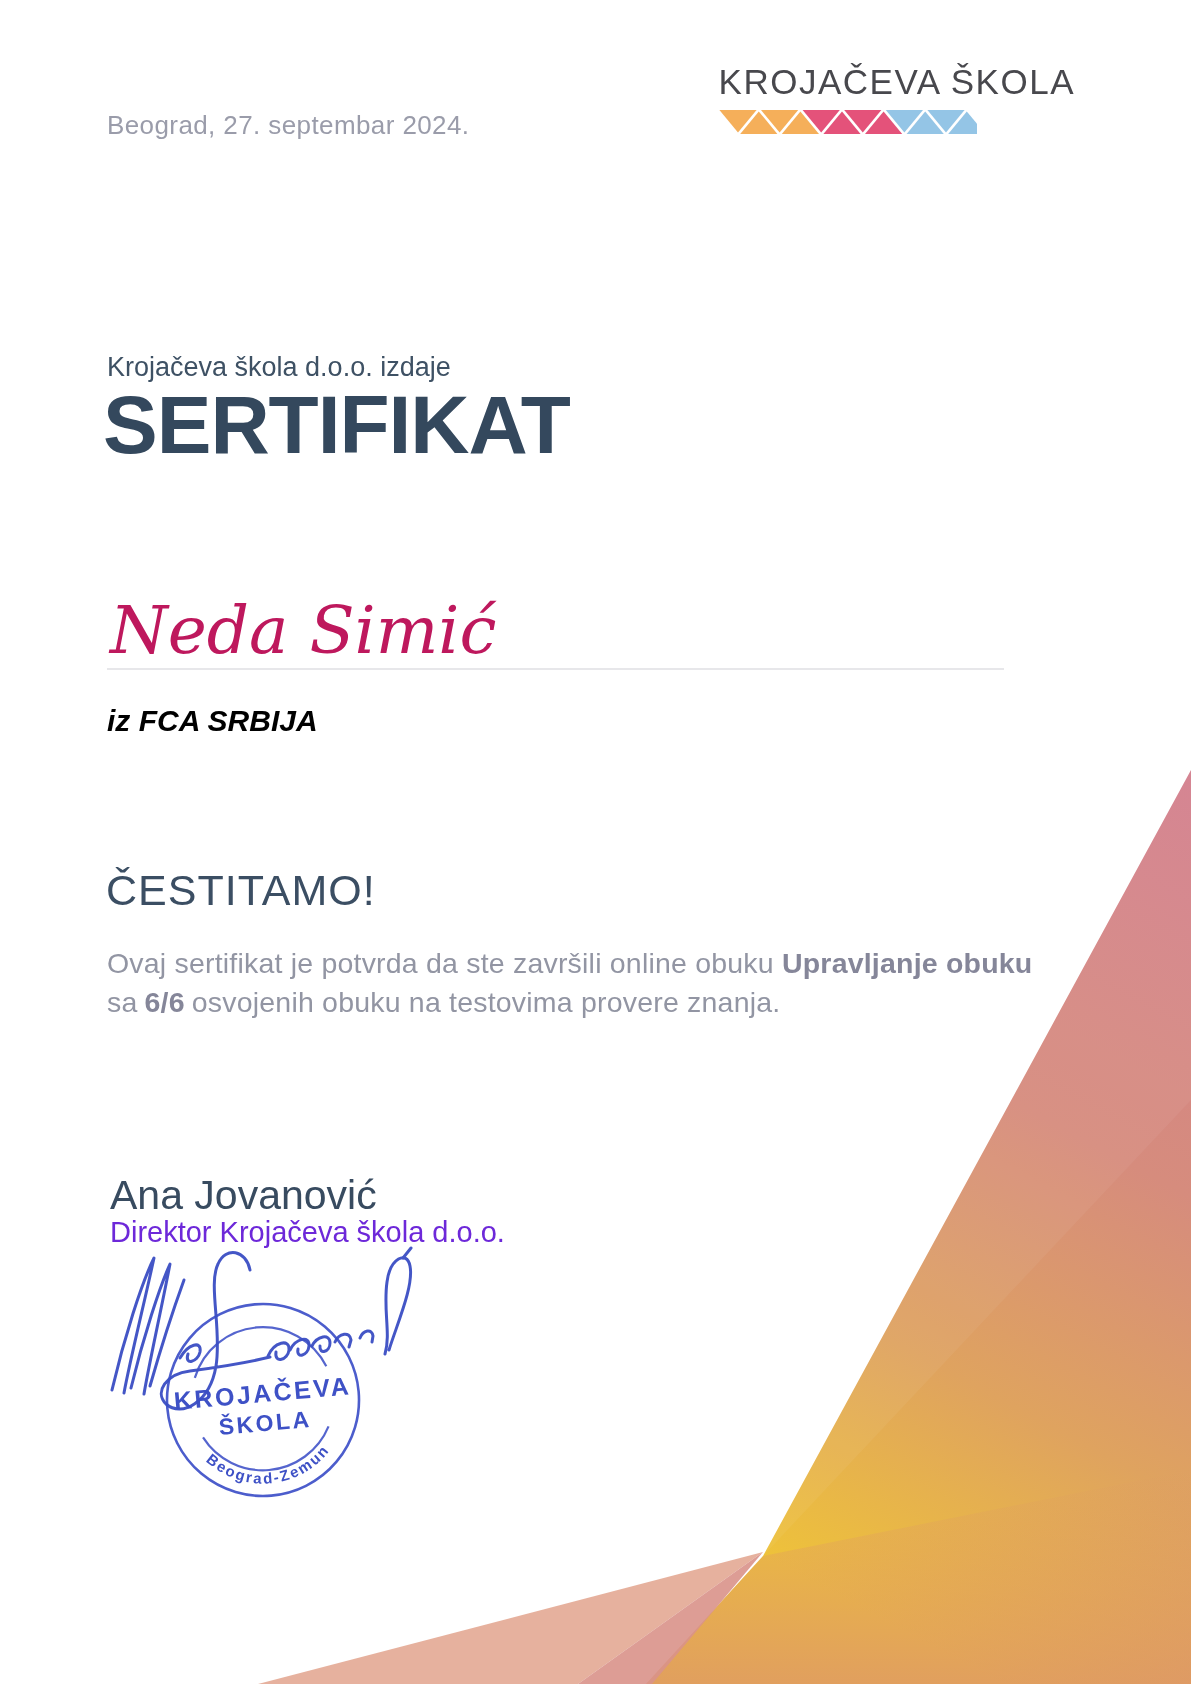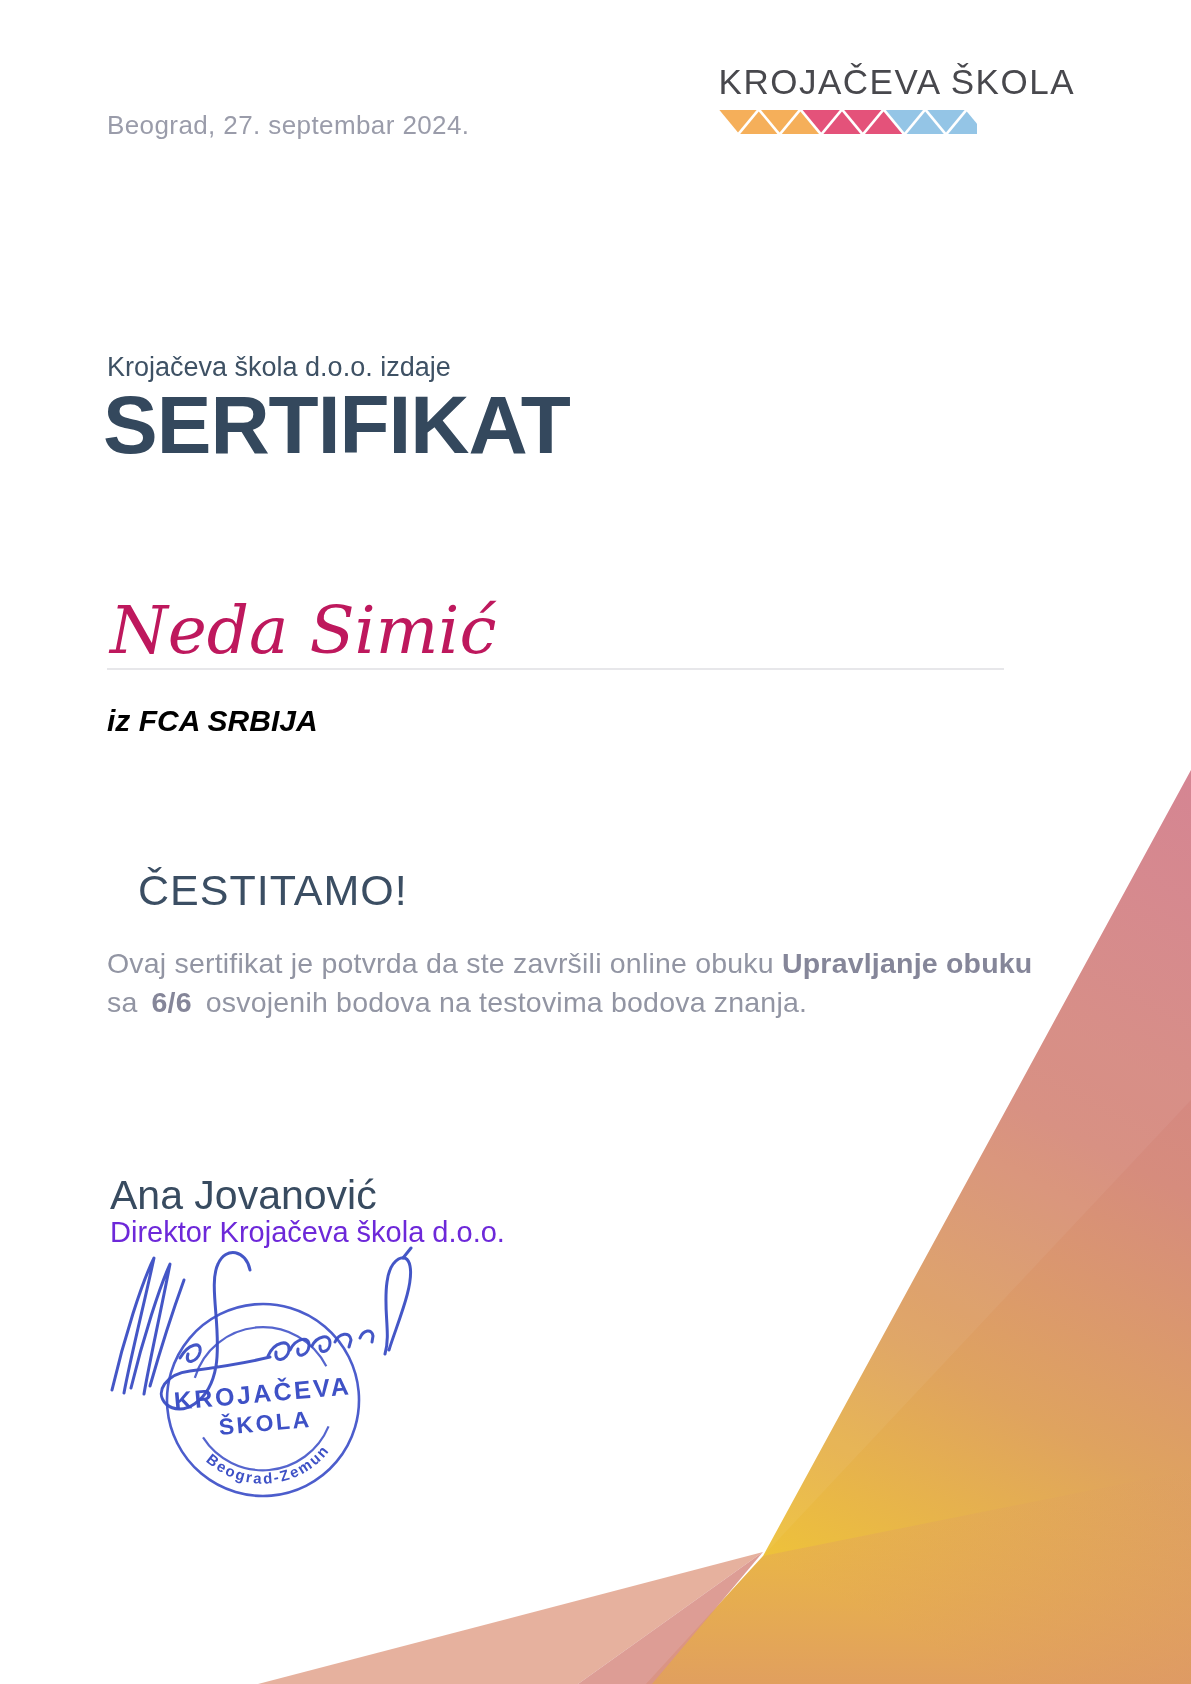--- a/index.html
+++ b/index.html
@@ -20,24 +20,24 @@
   .logo-tris{margin-top:7px;}
 
   .issuer-line{left:107px;top:352px;font-size:27px;color:#3e5164;}
   .cert-title{left:103px;top:384px;font-size:82px;line-height:1.0;font-weight:800;color:#34485d;letter-spacing:-1px;}
 
   .recipient-name{left:110px;top:598px;font-size:66px;line-height:1.0;color:#be185d;
     font-family:"DejaVu Serif",serif;font-style:italic;}
   .name-rule{left:107px;top:668px;width:897px;height:0;border-top:2px solid #e7e7ea;}
   .recipient-org{left:107px;top:704px;font-size:30px;font-style:italic;font-weight:600;color:#000000;}
 
-  .congrats{left:106px;top:867px;font-size:43px;line-height:1.1;color:#3b4e63;letter-spacing:1px;margin-left:32px;}
+  .congrats{left:106px;top:867px;font-size:43px;line-height:1.1;color:#3b4e63;letter-spacing:1px;}
   .body-text{left:107px;top:944px;width:1000px;font-size:28.5px;line-height:39px;color:#9295a3;letter-spacing:.2px;}
   .body-text b{color:#858699;font-weight:700;}
-  .score{margin:0 14px;}
+  .score{margin:0 7px;}
 
   .signer-name{left:110px;top:1172px;font-size:41px;color:#384b60;}
   .signer-title{left:110px;top:1216px;font-size:29px;color:#6d28d9;}
 
   .signature-svg{left:98px;top:1238px;z-index:3;}
   .stamp-svg{left:163px;top:1298px;z-index:2;transform:rotate(-5deg);}
   .stamp-text{font-family:"Liberation Sans",sans-serif;fill:#3e51c6;font-weight:700;}
 </style>
 </head>
 <body>
@@ -95,21 +95,21 @@
     <div class="abs recipient-name">Neda Simić</div>
 
     <div class="abs name-rule"></div>
 
     <div class="abs recipient-org">iz FCA SRBIJA</div>
 
     <div class="abs congrats">ČESTITAMO!</div>
 
     <div class="abs body-text">
       <span>Ovaj sertifikat je potvrda da ste završili online obuku </span><b>Upravljanje obuku</b><br>
-      <span>sa</span><b class="score">6/6</b><span>osvojenih bodova na testovima bodova znanja.</span>
+      <span>sa</span><b class="score">6/6</b><span>osvojenih obuku na testovima provere znanja.</span>
     </div>
 
     <div class="abs signer-name">Ana Jovanović</div>
 
     <div class="abs signer-title">Direktor Krojačeva škola d.o.o.</div>
 
     <svg class="abs stamp-svg" width="200" height="204" viewBox="0 0 200 204" aria-hidden="true">
       <circle cx="100" cy="102" r="96" fill="none" stroke="#4254c9" stroke-width="2.6" opacity="0.95"></circle>
       <path d="M 34,74 A 71,71 0 0 1 166,74" fill="none" stroke="#4254c9" stroke-width="2.2" opacity="0.9"></path>
       <path d="M 37,134 A 71,71 0 0 0 163,134" fill="none" stroke="#4254c9" stroke-width="2.2" opacity="0.9"></path>

